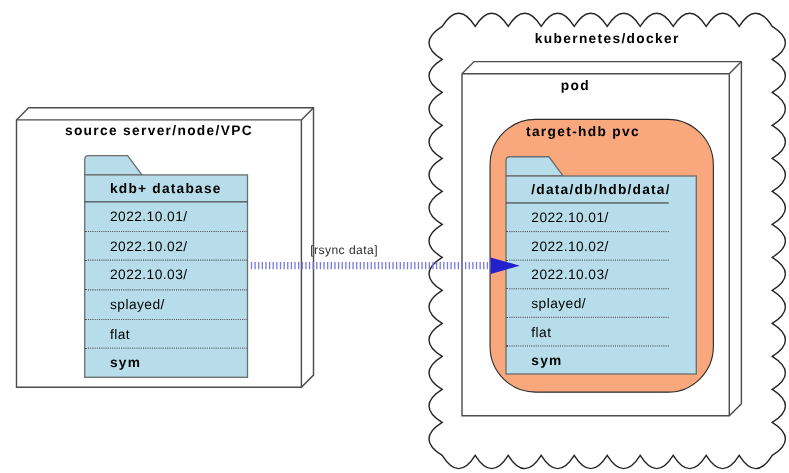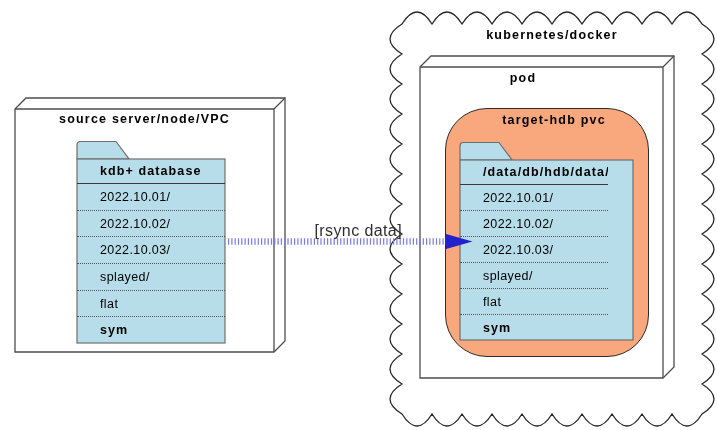--- a/index.html
+++ b/index.html
@@ -16,42 +16,42 @@
     box-sizing:border-box;z-index:1;
   }
 
   .shape-title{
     position:absolute;z-index:3;text-align:center;
     font-weight:700;font-size:12.5px;letter-spacing:1.2px;white-space:nowrap;
   }
   .t-source{left:15px;top:112px;width:259px;}
   .t-cloud{left:402px;top:28px;width:300px;}
   .t-pod{left:420px;top:71px;width:206px;}
-  .t-pvc{left:452px;top:113px;width:204px;}
+  .t-pvc{left:428px;top:113px;width:204px;}
 
   .folder-rows{
     position:absolute;z-index:3;display:flex;flex-direction:column;
     box-sizing:border-box;font-size:12.5px;letter-spacing:0.4px;
   }
   .rows-left{left:77px;top:159px;width:148px;height:184px;}
   .rows-right{left:460px;top:160px;width:148px;height:180px;}
   .frow{
     flex:1 1 auto;display:flex;align-items:center;padding-left:23px;
     border-bottom:1px dotted #555;box-sizing:border-box;overflow:hidden;white-space:nowrap;
   }
   .frow.header{
     flex:0 0 25px;font-weight:700;letter-spacing:1.1px;
     border-bottom:1px solid #3a3a3a;
   }
   .frow.last{border-bottom:none;}
   .frow.bold{font-weight:700;letter-spacing:1.1px;text-align:center;}
 
   .arrow-label{
     position:absolute;z-index:5;left:282px;top:222px;width:120px;
-    text-align:right;font-size:16px;letter-spacing:0.4px;color:#2e2e2e;white-space:nowrap;
+    text-align:left;font-size:11px;letter-spacing:0.4px;color:#2e2e2e;white-space:nowrap;
   }
 </style>
 </head>
 <body>
 
 <div id="stage">
 
   <svg class="layer0" width="717" height="430" viewBox="0 0 717 430">
 
     <g>

